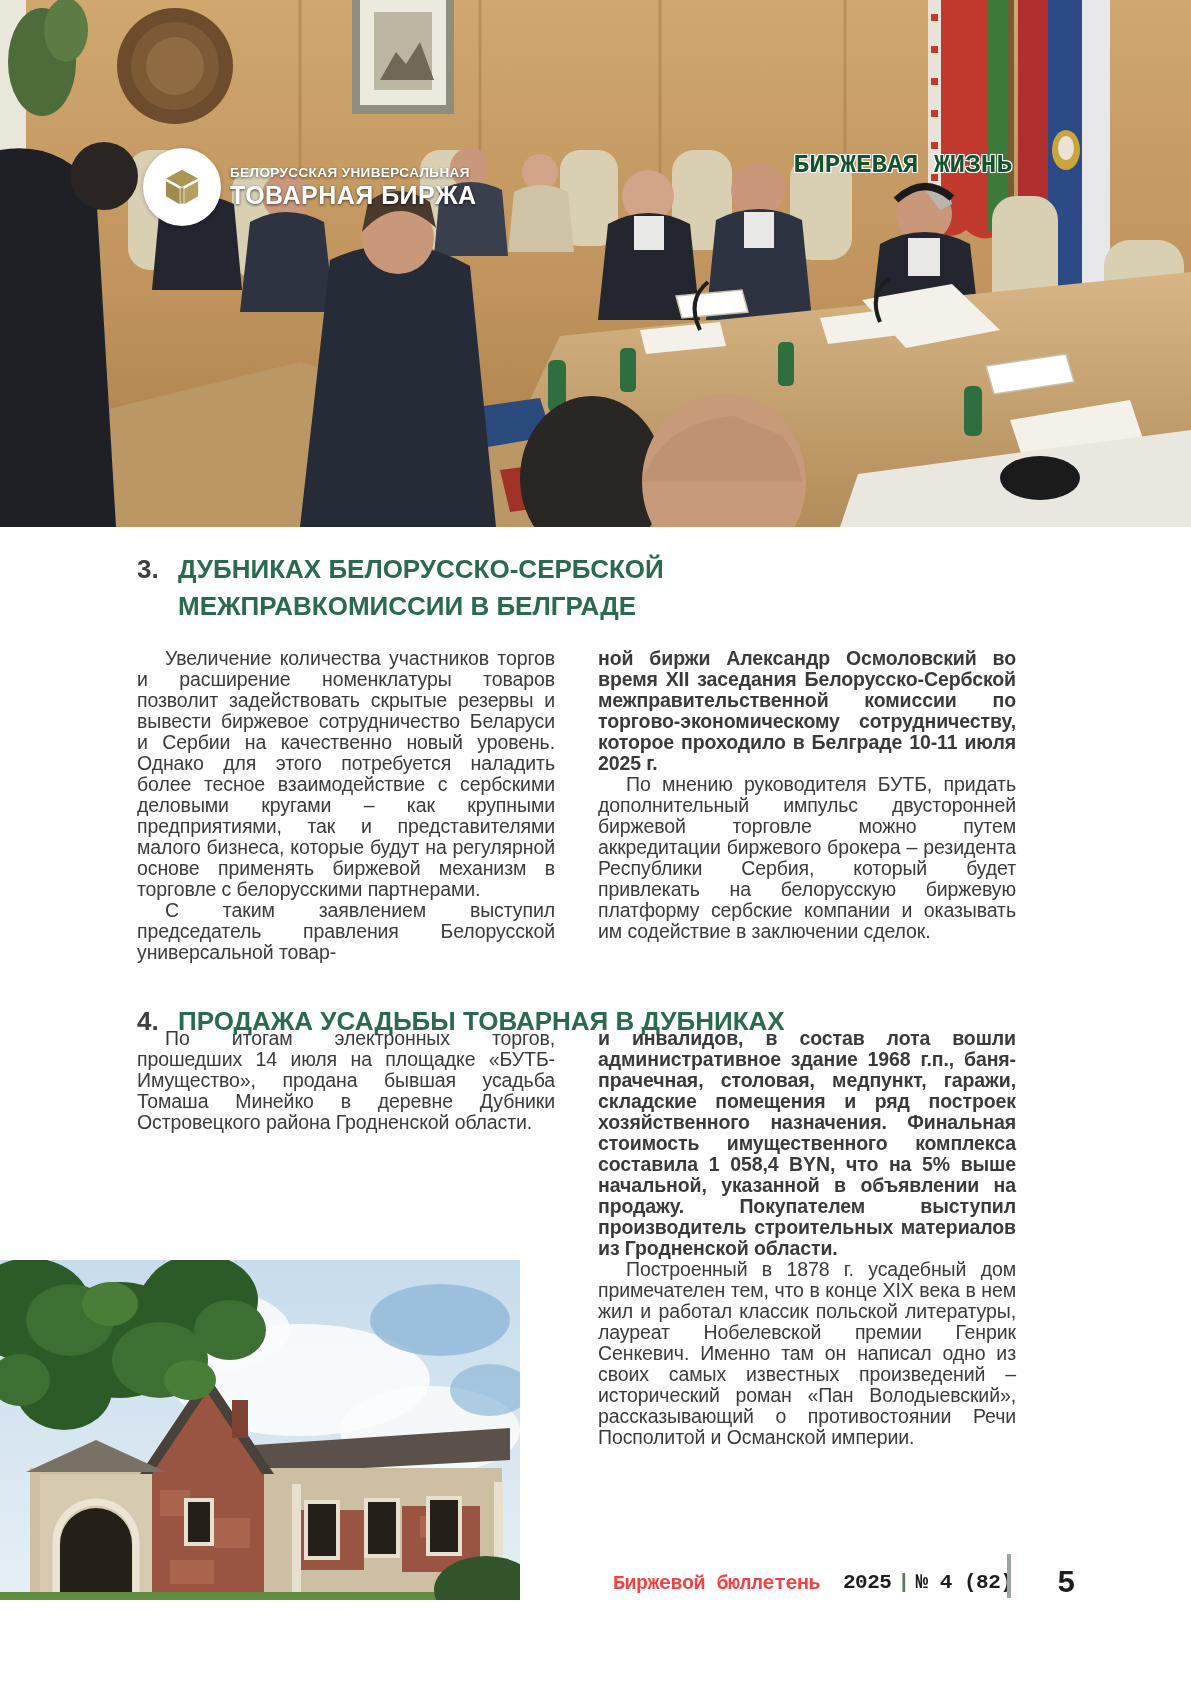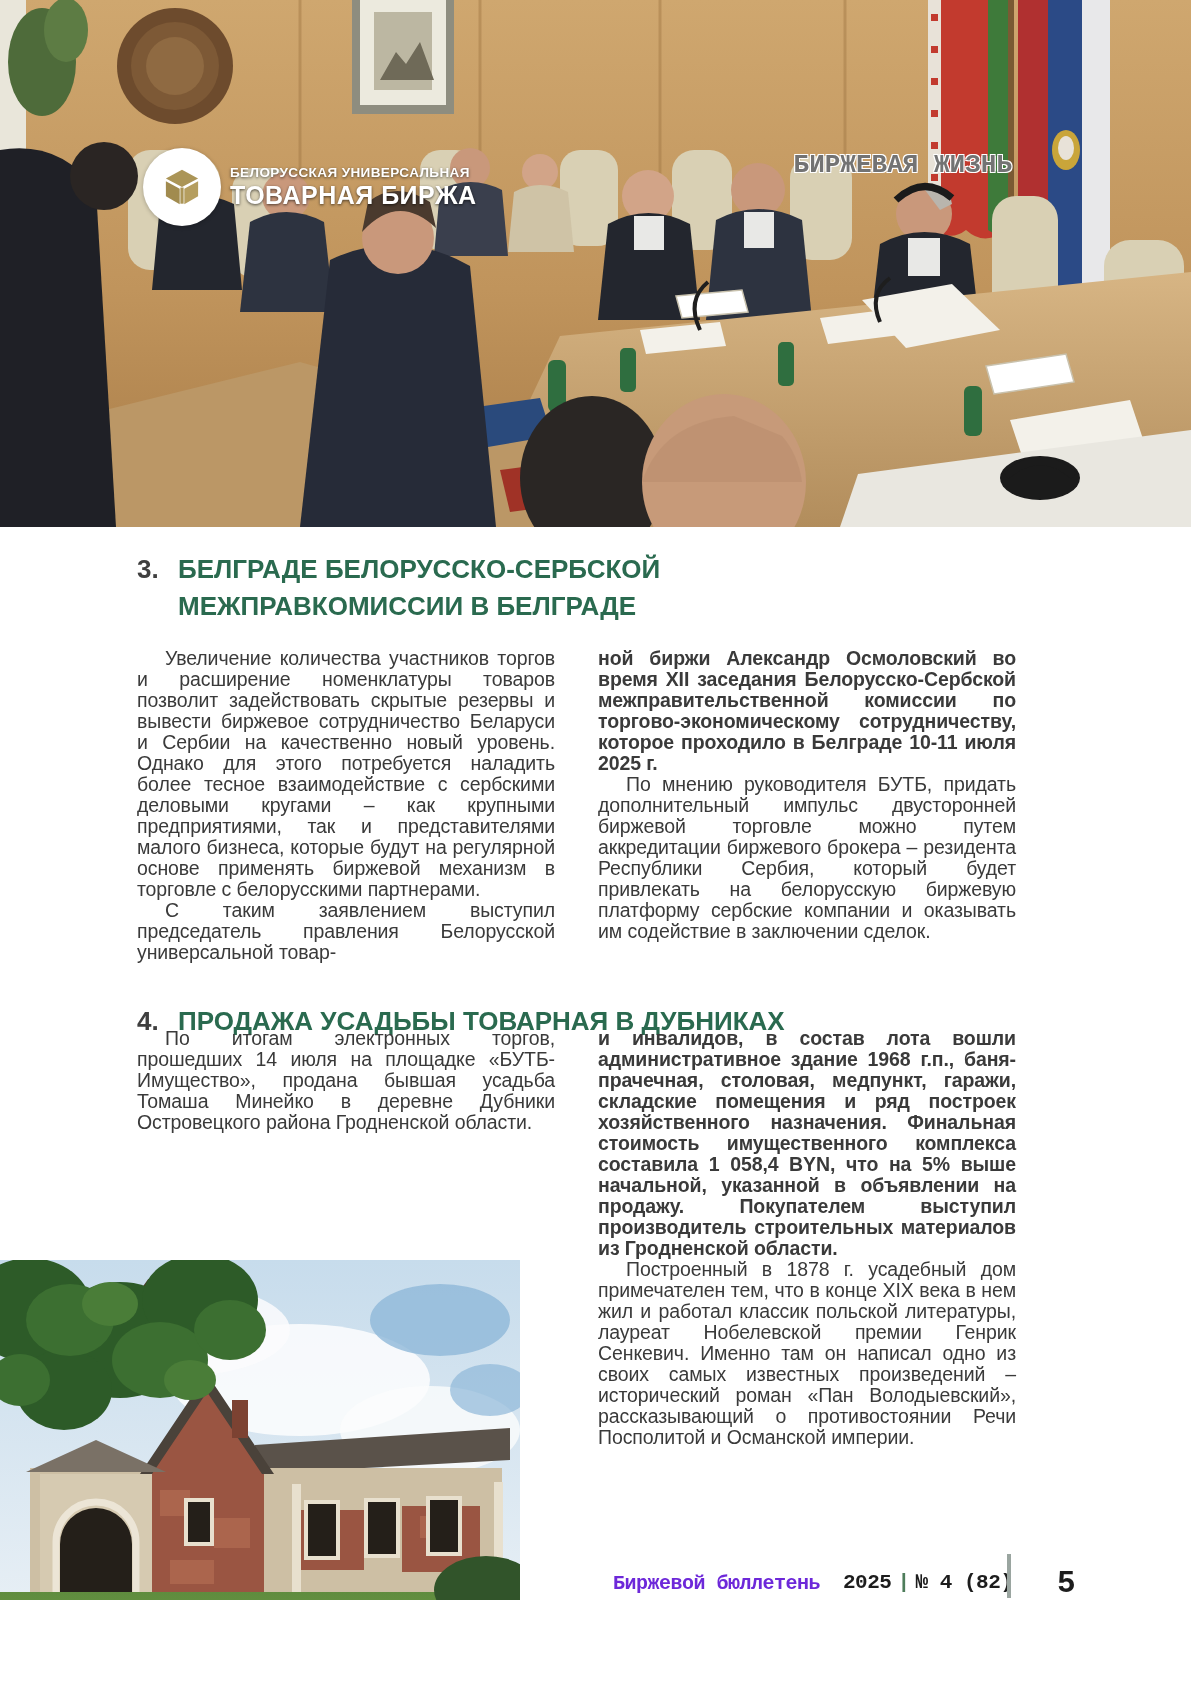--- a/index.html
+++ b/index.html
@@ -13,37 +13,37 @@
   
   .logo{position:absolute;left:143px;top:148px;display:flex;align-items:center;}
   .logo-circle{width:78px;height:78px;border-radius:50%;background:#ffffff;
     display:flex;align-items:center;justify-content:center;box-shadow:0 1px 4px rgba(0,0,0,.25);}
   .logo-text{margin-left:9px;color:#ffffff;text-shadow:0 1px 3px rgba(0,0,0,.65);}
   .logo-l1{font-size:13.5px;font-weight:bold;letter-spacing:.4px;}
   .logo-l2{font-size:25px;font-weight:bold;letter-spacing:.5px;margin-top:1px;}
   
   .rubric{position:absolute;left:780px;top:150px;width:232px;text-align:right;
     font-family:"Liberation Mono",monospace;font-weight:bold;font-size:26px;
-    color:#737373;
+    color:#14532d;
     text-shadow:-1px -1px 0 #fff,1px -1px 0 #fff,-1px 1px 0 #fff,1px 1px 0 #fff;}
   
   .sec-head{position:absolute;left:137px;display:flex;font-weight:bold;font-size:26px;line-height:37px;}
   .sec-num{width:41px;color:#3f3f3f;flex:0 0 41px;}
   .sec-lines{color:#2a6a4f;}
   
   .cols{position:absolute;left:137px;width:879px;display:flex;gap:43px;}
   .col{width:418px;}
   .par{margin:0;text-align:justify;text-indent:28px;font-size:19.5px;line-height:21px;
     color:#3a3a3a;letter-spacing:-0.1px;}
   .par.noindent{text-indent:0;font-weight:bold;}
   
   .photo-bottom{position:absolute;left:0;top:1260px;width:520px;height:424px;}
   
   .footer-journal{position:absolute;left:613px;top:1572px;font-family:"Liberation Mono",monospace;
-    font-weight:bold;font-size:20px;color:#6d28d9;letter-spacing:-0.5px;}
+    font-weight:bold;font-size:20px;color:#ef4444;letter-spacing:-0.5px;}
   .footer-issue{position:absolute;left:843px;top:1571px;font-family:"Liberation Mono",monospace;
     font-weight:bold;font-size:21px;color:#1d1d1d;letter-spacing:-0.5px;}
   .footer-issue .sep{color:#4e7d5b;padding:0 6px;}
   .footer-bar{position:absolute;left:1007px;top:1554px;width:4px;height:44px;background:#9aa5a0;}
   .page-num{position:absolute;left:1057px;top:1566px;font-family:"Liberation Mono",monospace;
     font-weight:bold;font-size:31px;color:#1d1d1d;}
 </style>
 </head>
 <body>
 
@@ -206,21 +206,21 @@
         <div class="logo-l2">ТОВАРНАЯ БИРЖА</div>
       </div>
     </div>
 
     <div class="rubric">БИРЖЕВАЯ ЖИЗНЬ</div>
   </div>
 
   <div class="sec-head" style="top:551px;">
     <div class="sec-num">3.</div>
     <div class="sec-lines">
-      <div>БЕЛГРАДЕ БЕЛОРУССКО-СЕРБСКОЙ</div>
+      <div>ДУБНИКАХ БЕЛОРУССКО-СЕРБСКОЙ</div>
       <div>МЕЖПРАВКОМИССИИ В БЕЛГРАДЕ</div>
     </div>
   </div>
 
   <div class="cols" style="top:648px;">
     <div class="col">
       <p class="par">Увеличение количества участников торгов и расширение номенклатуры товаров позволит задействовать скрытые резервы и вывести биржевое сотрудничество Беларуси и Сербии на качественно новый уровень. Однако для этого потребуется наладить более тесное взаимодействие с сербскими деловыми кругами – как крупными предприятиями, так и представителями малого бизнеса, которые будут на регулярной основе применять биржевой механизм в торговле с белорусскими партнерами.</p>
       <p class="par">С таким заявлением выступил председатель правления Белорусской универсальной товар-</p>
     </div>
     <div class="col">

